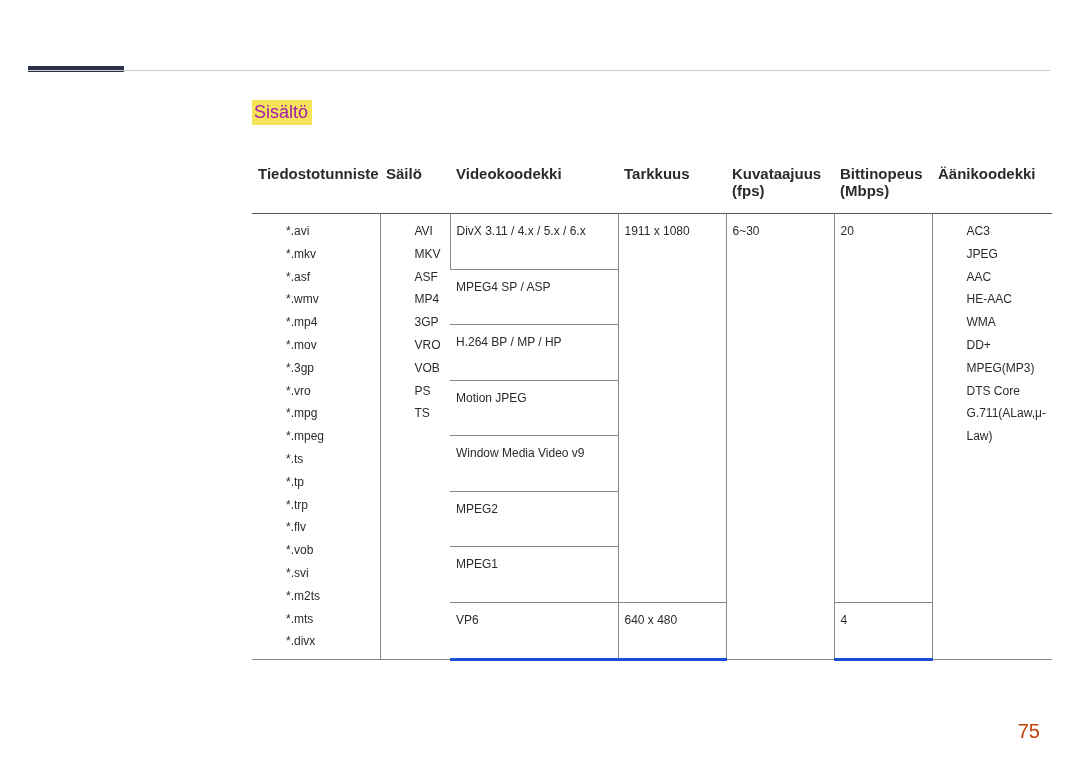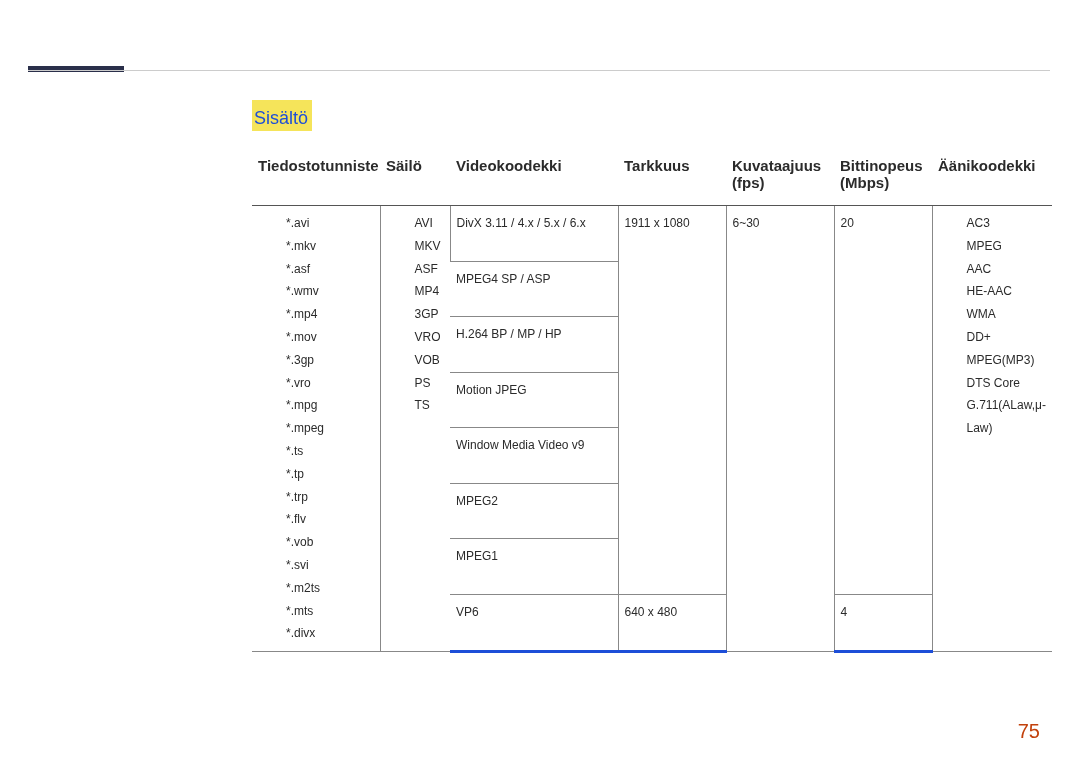--- a/index.html
+++ b/index.html
@@ -29,25 +29,25 @@
   }
   .content {
     position: absolute;
     top: 100px;
     left: 252px;
     right: 30px;
   }
   .heading {
     display: inline-block;
     background: #f5e45a;
-    padding: 8px 4px 2px 2px;
+    padding: 2px 4px 2px 2px;
     font-size: 18px;
     font-weight: 500;
-    color: #1d4ed8;
-    margin-bottom: 20px;
+    color: #a21caf;
+    margin-bottom: 34px;
   }
   table {
     border-collapse: collapse;
     width: 100%;
     table-layout: fixed;
   }
   th {
     text-align: left;
     font-weight: 700;
     font-size: 15px;
@@ -150,21 +150,21 @@
               <div>TS</div>
             </div>
           </td>
           <td>DivX 3.11 / 4.x / 5.x / 6.x</td>
           <td rowspan="7">1911 x 1080</td>
           <td rowspan="8">6~30</td>
           <td rowspan="7">20</td>
           <td rowspan="8">
             <div class="list">
               <div>AC3</div>
-              <div>MPEG</div>
+              <div>JPEG</div>
               <div>AAC</div>
               <div>HE-AAC</div>
               <div>WMA</div>
               <div>DD+</div>
               <div>MPEG(MP3)</div>
               <div>DTS Core</div>
               <div>G.711(ALaw,μ-Law)</div>
             </div>
           </td>
         </tr>

